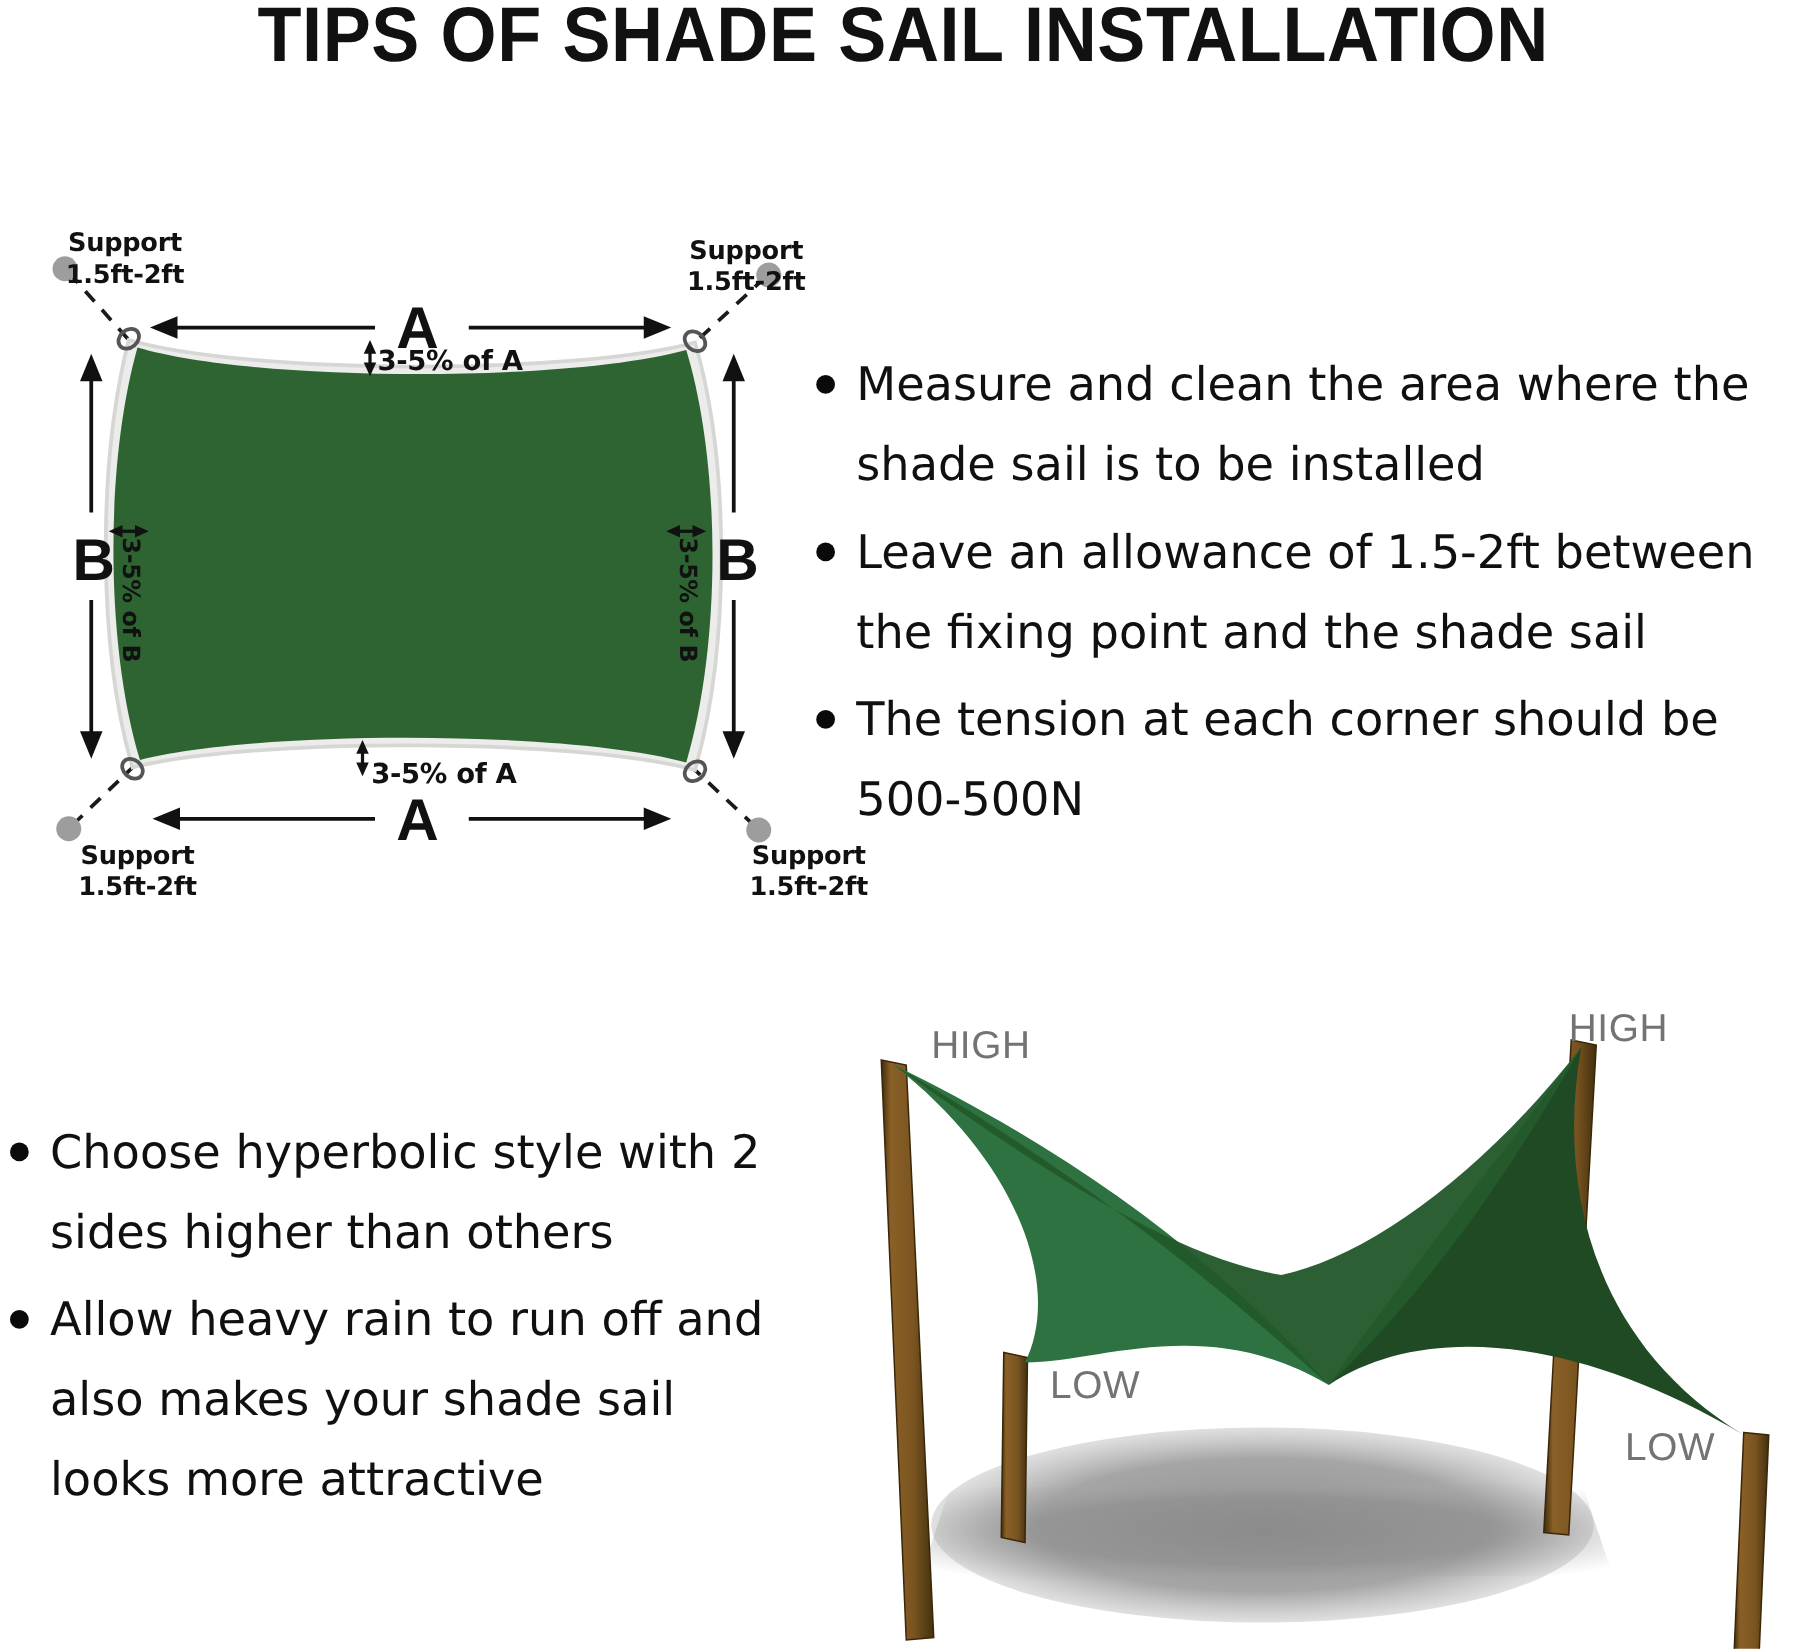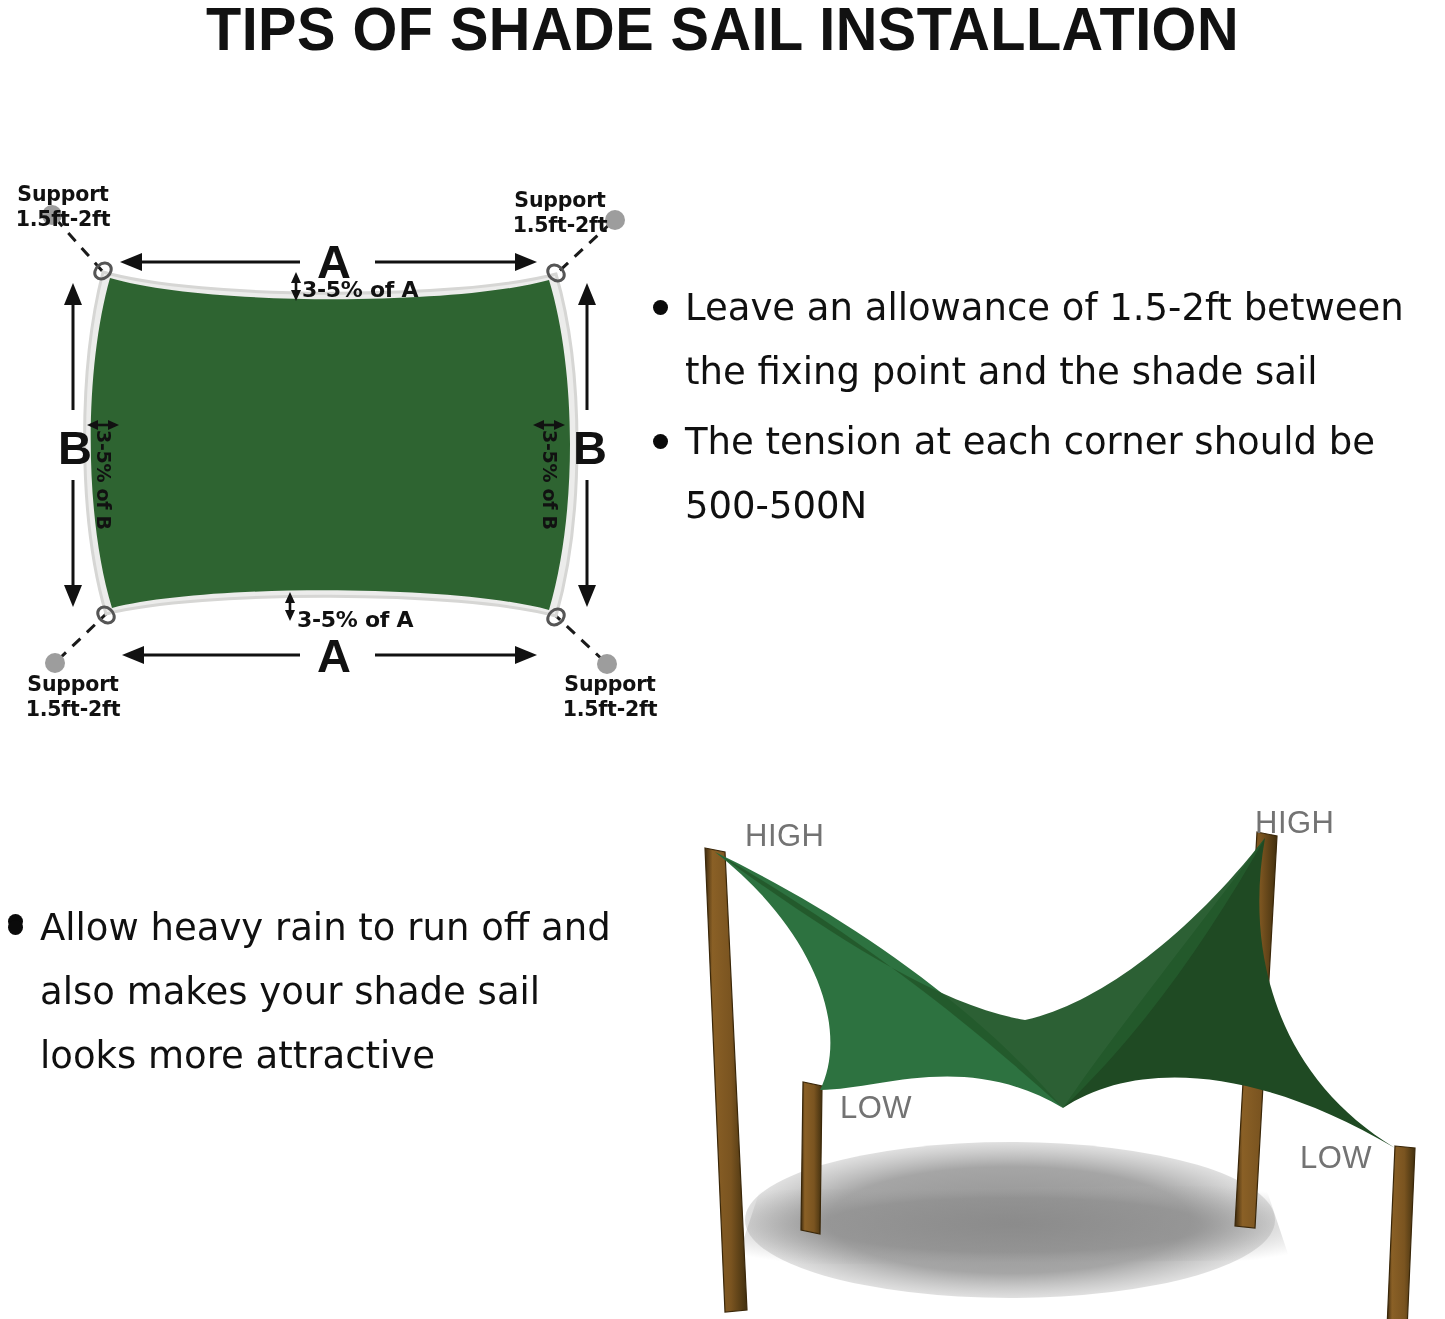--- a/index.html
+++ b/index.html
@@ -91,20 +91,21 @@
     font-family: "DejaVu Sans", sans-serif;
     color: #111111;
     white-space: nowrap;
   }
   .support-label {
     font-size: 20.5px;
     font-weight: 600;
     line-height: 25px;
     text-align: center;
     letter-spacing: -0.2px;
+    margin-left: 37px;
   }
   .big-dim {
     font-family: "Liberation Sans", sans-serif;
     font-weight: bold;
     font-size: 47px;
     line-height: 47px;
   }
   .pct {
     font-size: 22px;
     font-weight: 700;
@@ -243,31 +244,36 @@
 <div class="d-txt big-dim" style="left:573px; top:424px;">B</div>
 
 <div class="d-txt pct" style="left:302px; top:277px;">3-5% of A</div>
 <div class="d-txt pct" style="left:297px; top:607px;">3-5% of A</div>
 <div class="d-txt pct-rot" style="left:115px; top:430px;">3-5% of B</div>
 <div class="d-txt pct-rot" style="left:561px; top:430px;">3-5% of B</div>
 
 <ul class="bullet-list" id="tips-right">
   <li>
     <span class="dot"></span>
+    <span>Measure and clean the area where the shade sail is to be installed</span>
+  </li>
+  <li>
+    <span class="dot"></span>
     <span>Leave an allowance of 1.5-2ft between the fixing point and the shade sail</span>
   </li>
   <li>
     <span class="dot"></span>
     <span>The tension at each corner should be 500-500N</span>
   </li>
 </ul>
 
 <ul class="bullet-list" id="tips-left">
   <li>
     <span class="dot"></span>
+    <span>Choose hyperbolic style with 2 sides higher than others</span>
   </li>
   <li>
     <span class="dot"></span>
     <span>Allow heavy rain to run off and also makes your shade sail looks more attractive</span>
   </li>
 </ul>
 
 <svg class="svg-layer" width="790" height="540" viewBox="0 0 790 540" style="left:665px; top:790px;">
 
   <defs>

